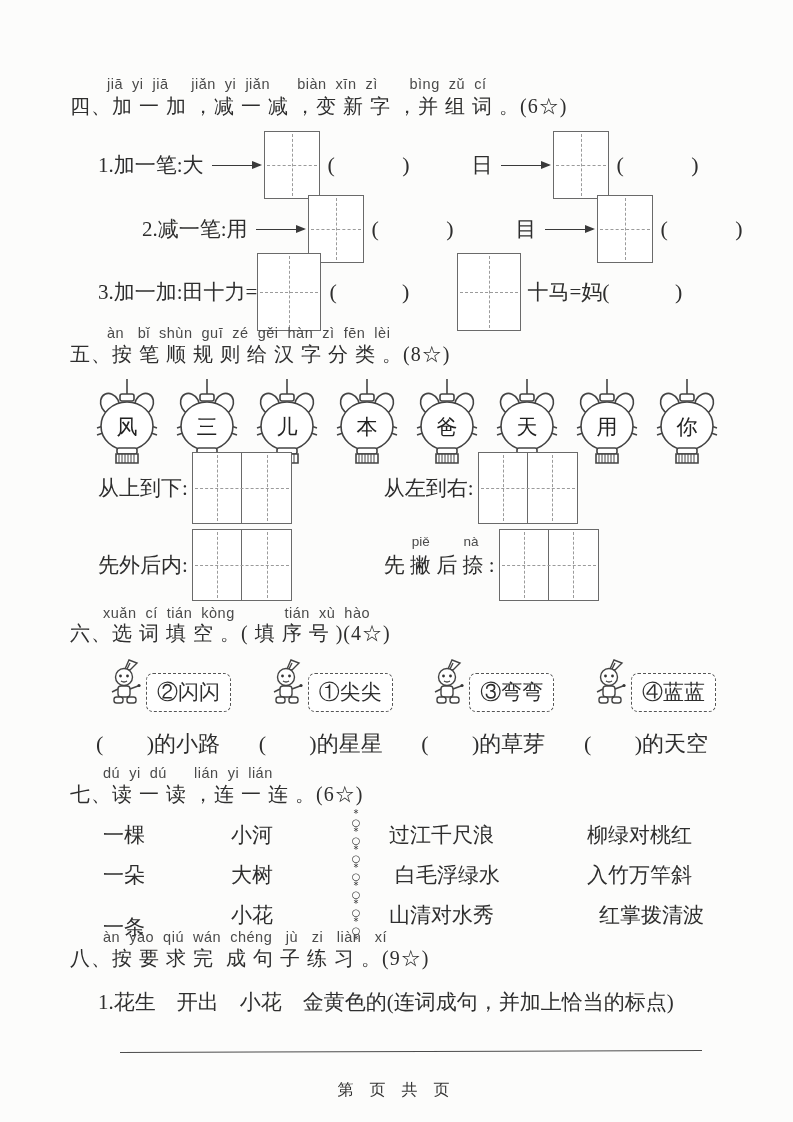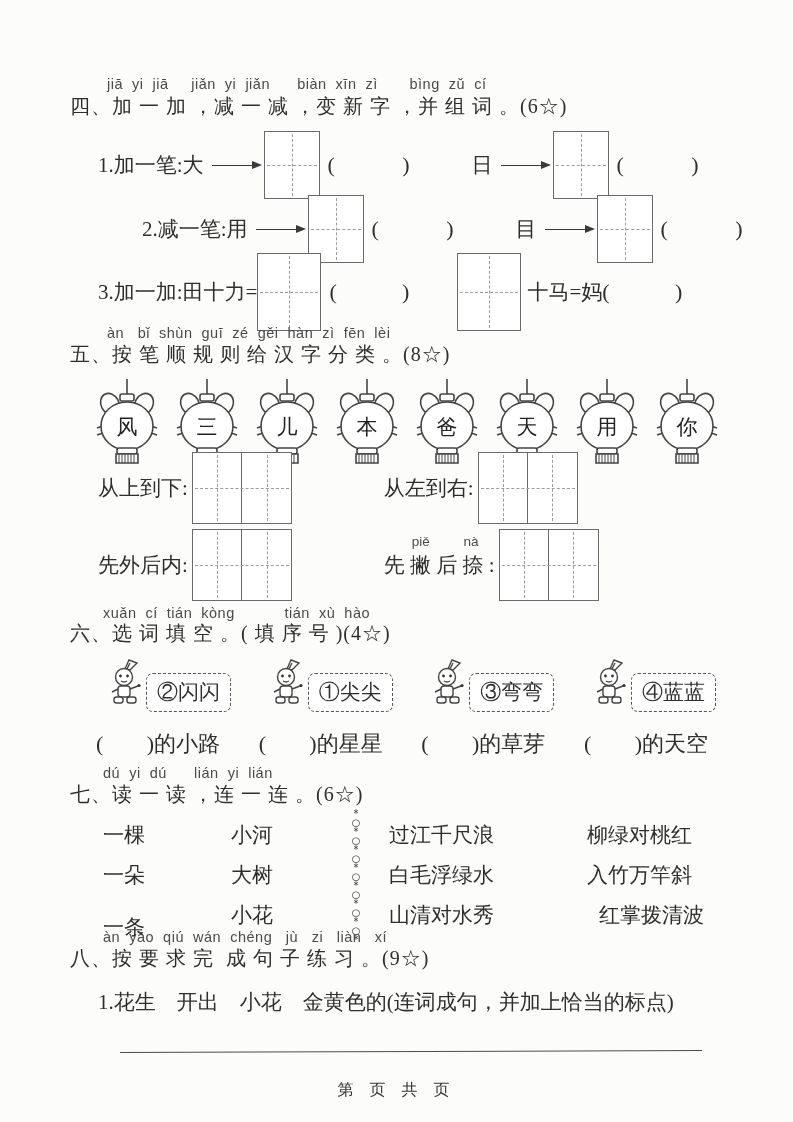--- a/index.html
+++ b/index.html
@@ -453,21 +453,21 @@
   <div class="abs title" style="left:70px;top:781px;">七、读 一 读 ，连 一 连 。(6☆)</div>
 
   <div class="abs match" style="left:103px;top:815px;">
     <span class="chain" style="grid-column:3;">*○*○*○*○*○*○*○*</span>
     <span style="grid-column:1;grid-row:1;">一棵</span>
     <span style="grid-column:2;grid-row:1;">小河</span>
     <span style="grid-column:4;grid-row:1;">过江千尺浪</span>
     <span style="grid-column:5;grid-row:1;">柳绿对桃红</span>
     <span style="grid-column:1;grid-row:2;">一朵</span>
     <span style="grid-column:2;grid-row:2;">大树</span>
-    <span style="grid-column:4;grid-row:2;">白毛浮绿水</span>
+    <span style="grid-column:4;grid-row:2;margin-left:6px;">白毛浮绿水</span>
     <span style="grid-column:5;grid-row:2;">入竹万竿斜</span>
     <span style="grid-column:1;grid-row:3;margin-top:23px;">一条</span>
     <span style="grid-column:2;grid-row:3;">小花</span>
     <span style="grid-column:4;grid-row:3;">山清对水秀</span>
     <span style="grid-column:5;grid-row:3;margin-left:12px;">红掌拨清波</span>
   </div>
 
   <div class="abs pinyin" style="left:103px;top:929px;">àn  yāo  qiú  wán  chéng   jù   zi   liàn   xí</div>
   <div class="abs title" style="left:70px;top:945px;">八、按 要 求 完  成 句 子 练 习 。(9☆)</div>
   <div class="abs" style="left:98px;top:988px;font-size:21px;">1.花生　开出　小花　金黄色的(连词成句，并加上恰当的标点)</div>

